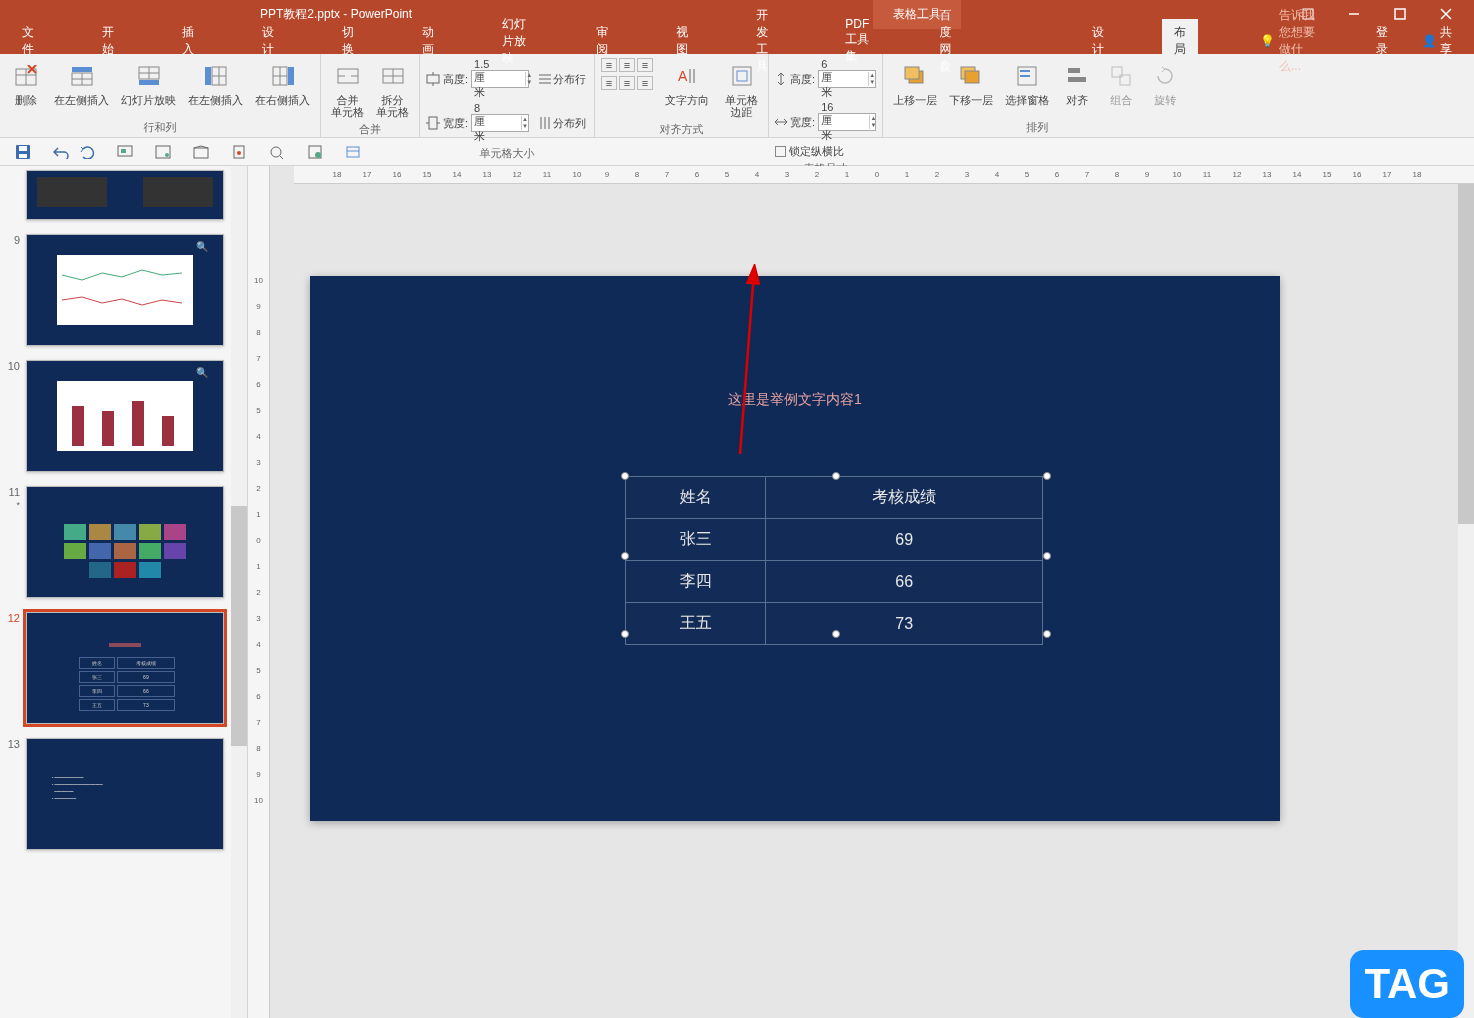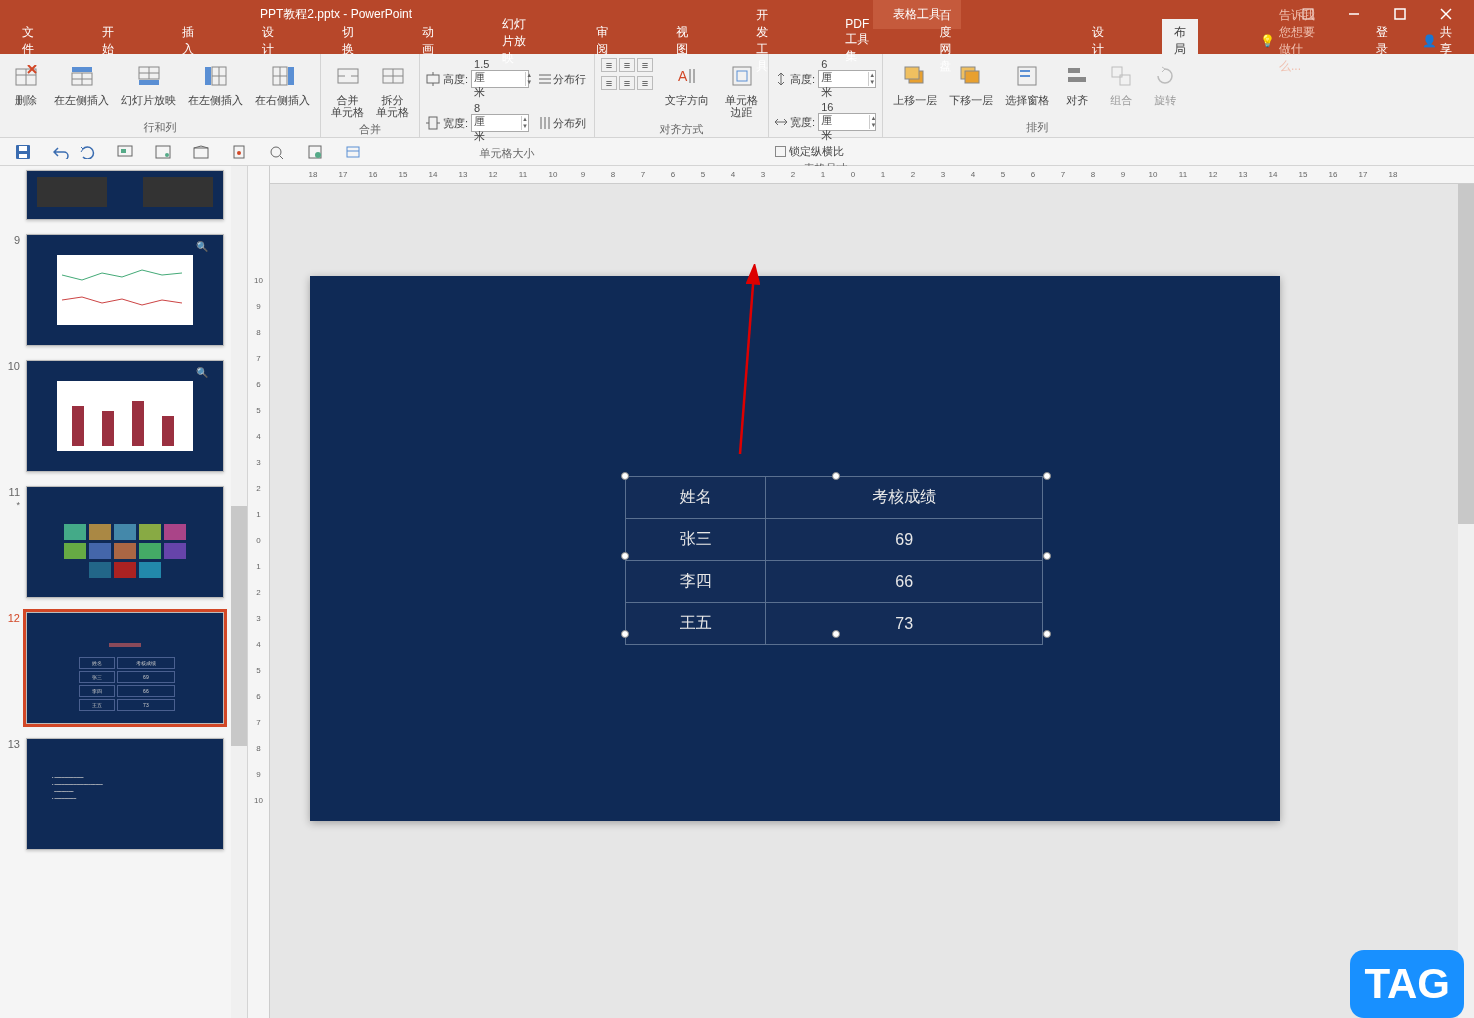--- a/index.html
+++ b/index.html
@@ -50,21 +50,21 @@
 .thumb-item { display: flex; padding: 4px 8px 10px 4px; gap: 6px; position: relative; }
 .thumb-num { width: 16px; text-align: right; font-size: 11px; color: #666; }
 .thumb-slide { width: 198px; height: 112px; background: #0f2a56; border: 1px solid #bbb; box-shadow: 0 1px 3px rgba(0,0,0,0.2); position: relative; overflow: hidden; display:flex; align-items:center; justify-content:center; }
 .thumb-slide.selected { outline: 3px solid #d24726; }
 .zoom-icon { position: absolute; top: 6px; right: 14px; font-size: 10px; color: #888; }
 
 .editor { flex: 1; background: #e6e6e6; position: relative; display: flex; }
 .ruler-v { width: 22px; background: #f5f5f5; border-right: 1px solid #ccc; position: relative; }
 .ruler-v .ticks { position: absolute; top: 110px; width: 100%; font-size: 8px; color: #666; }
 .ruler-v .tick { height: 26px; text-align: center; }
-.editor-main { flex: 1; position: relative; }
+.editor-main { flex: 1; position: relative; padding-left: 24px; }
 .ruler-h { height: 18px; background: #f5f5f5; border-bottom: 1px solid #ccc; display: flex; align-items: center; font-size: 8px; color: #666; padding-left: 28px; letter-spacing: 0; }
 .ruler-h span { display:inline-block; width: 30px; text-align:center; }
 
 .slide-canvas { position: absolute; left: 40px; top: 110px; width: 970px; height: 545px; background: #0f2a56; box-shadow: 0 2px 8px rgba(0,0,0,0.3); }
 .slide-title { position: absolute; top: 115px; left: 0; right: 0; text-align: center; color: #e8a0a0; font-size: 14px; }
 .slide-table { position: absolute; top: 205px; left: 320px; width: 418px; border-collapse: collapse; }
 .slide-table td { border: 1px solid #5a7090; padding: 10px 0; text-align: center; color: #e8e8e8; font-size: 16px; background: rgba(30,50,90,0.3); }
 .sel-handle { position: absolute; width: 8px; height: 8px; background: #fff; border: 1px solid #888; border-radius: 50%; }
 
 .scrollbar-v { position: absolute; right: 0; top: 0; width: 16px; height: 100%; background: #f0f0f0; }
@@ -676,20 +676,21 @@
           <span>12</span>
           <span>13</span>
           <span>14</span>
           <span>15</span>
           <span>16</span>
           <span>17</span>
           <span>18</span>
         </div>
 
       <div class="slide-canvas">
+        <div class="slide-title">这里是举例文字内容1</div>
         <div style="position:absolute;top:200px;left:315px;">
 
           <div class="sel-handle" style="top:-4px;left:-4px;"></div>
           <div class="sel-handle" style="top:-4px;left:207px;"></div>
           <div class="sel-handle" style="top:-4px;left:418px;"></div>
           <div class="sel-handle" style="top:76px;left:-4px;"></div>
           <div class="sel-handle" style="top:76px;left:418px;"></div>
           <div class="sel-handle" style="top:154px;left:-4px;"></div>
           <div class="sel-handle" style="top:154px;left:207px;"></div>
           <div class="sel-handle" style="top:154px;left:418px;"></div>

